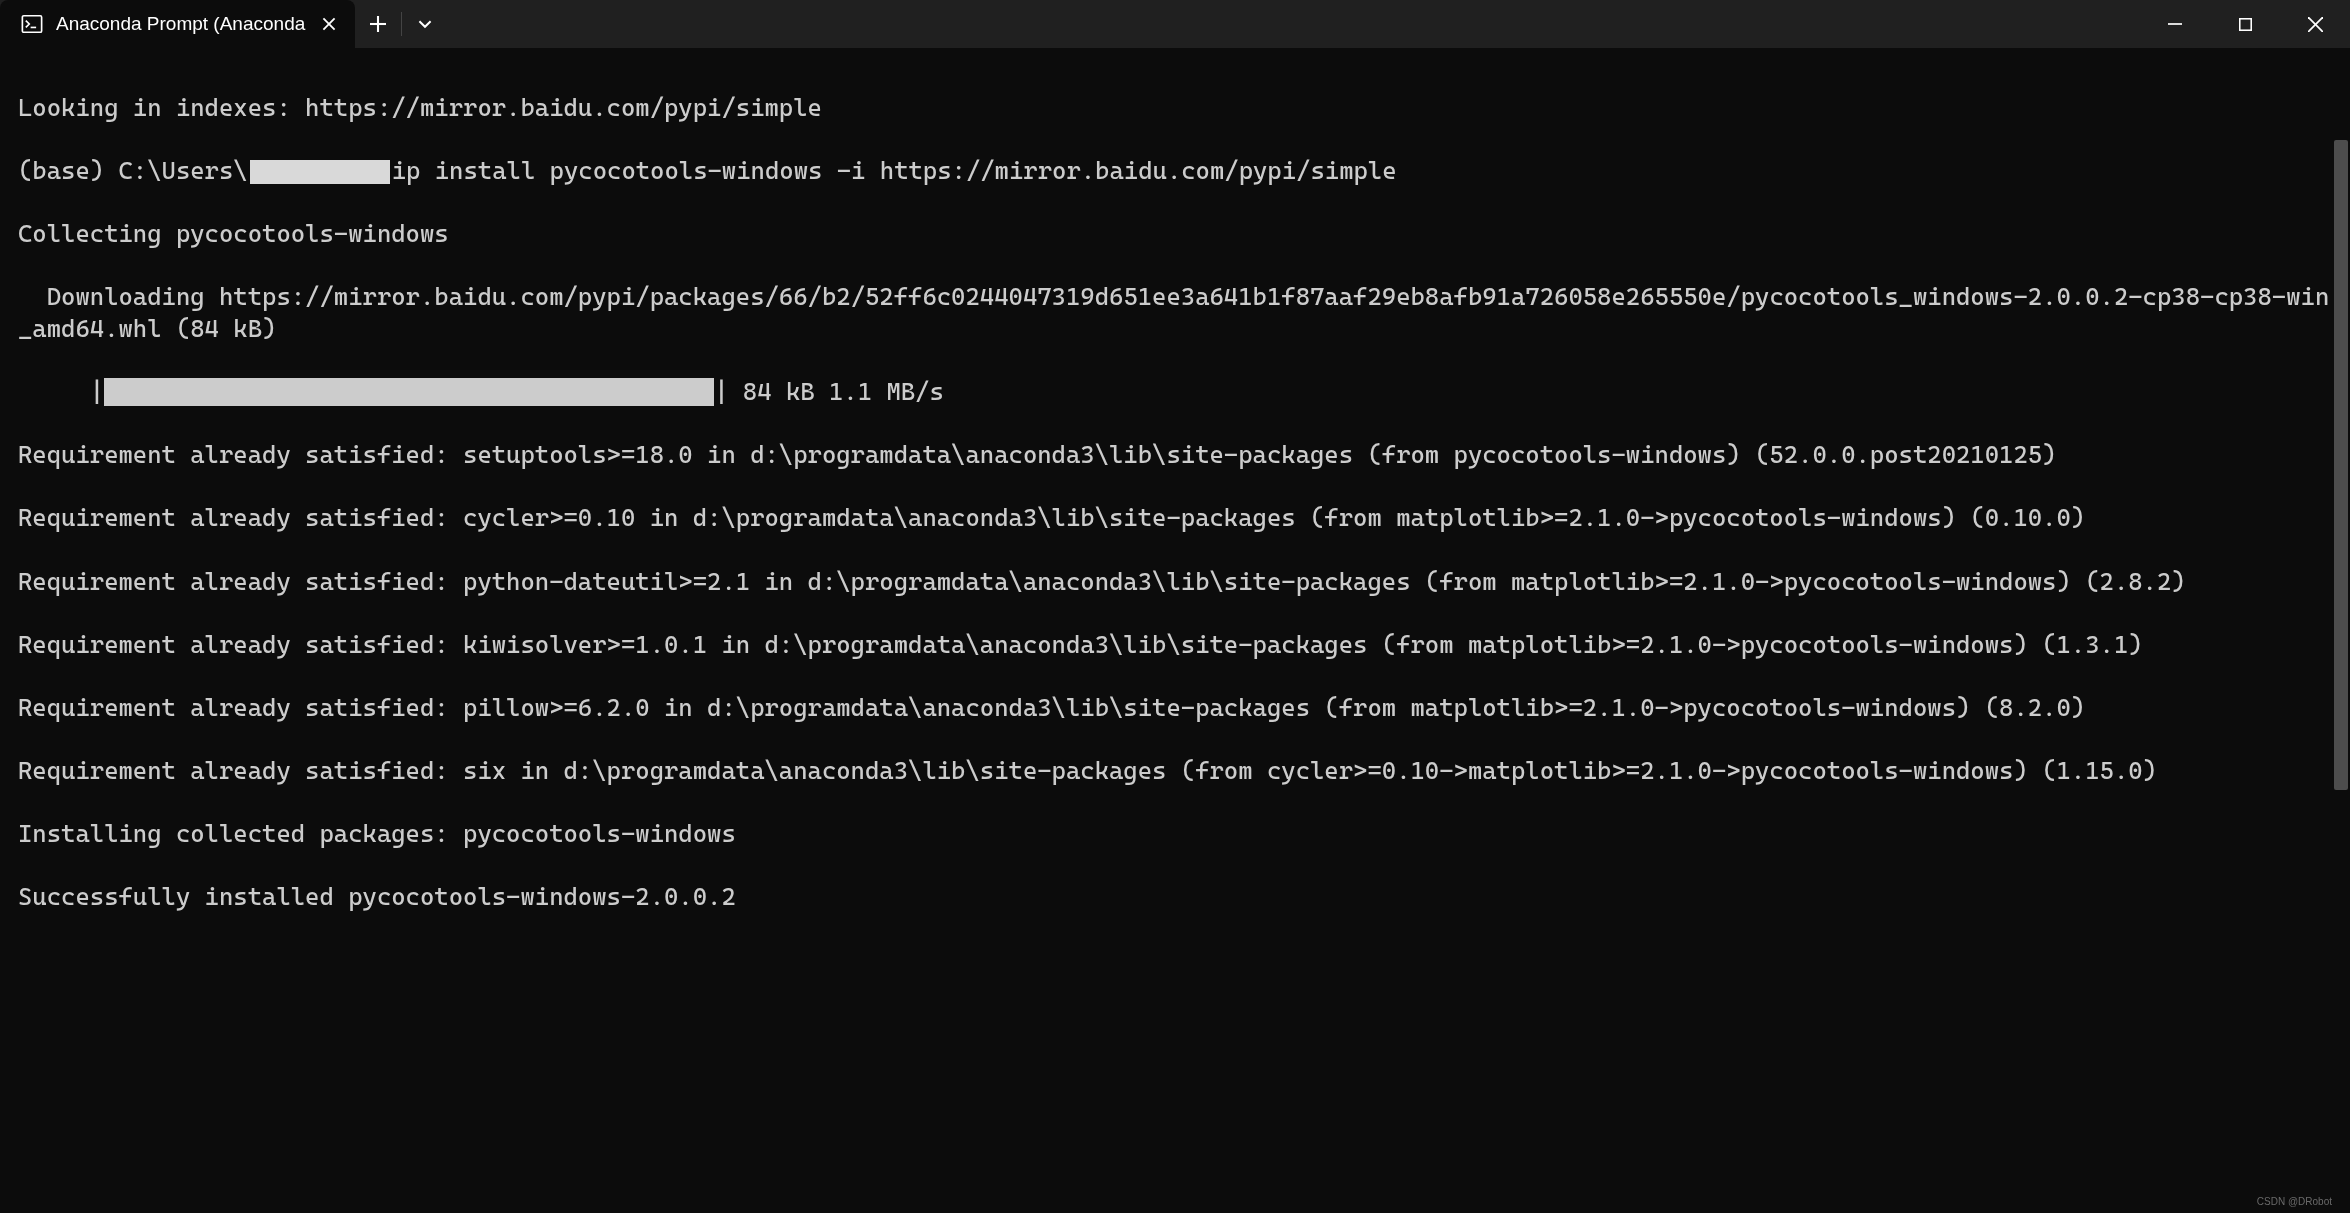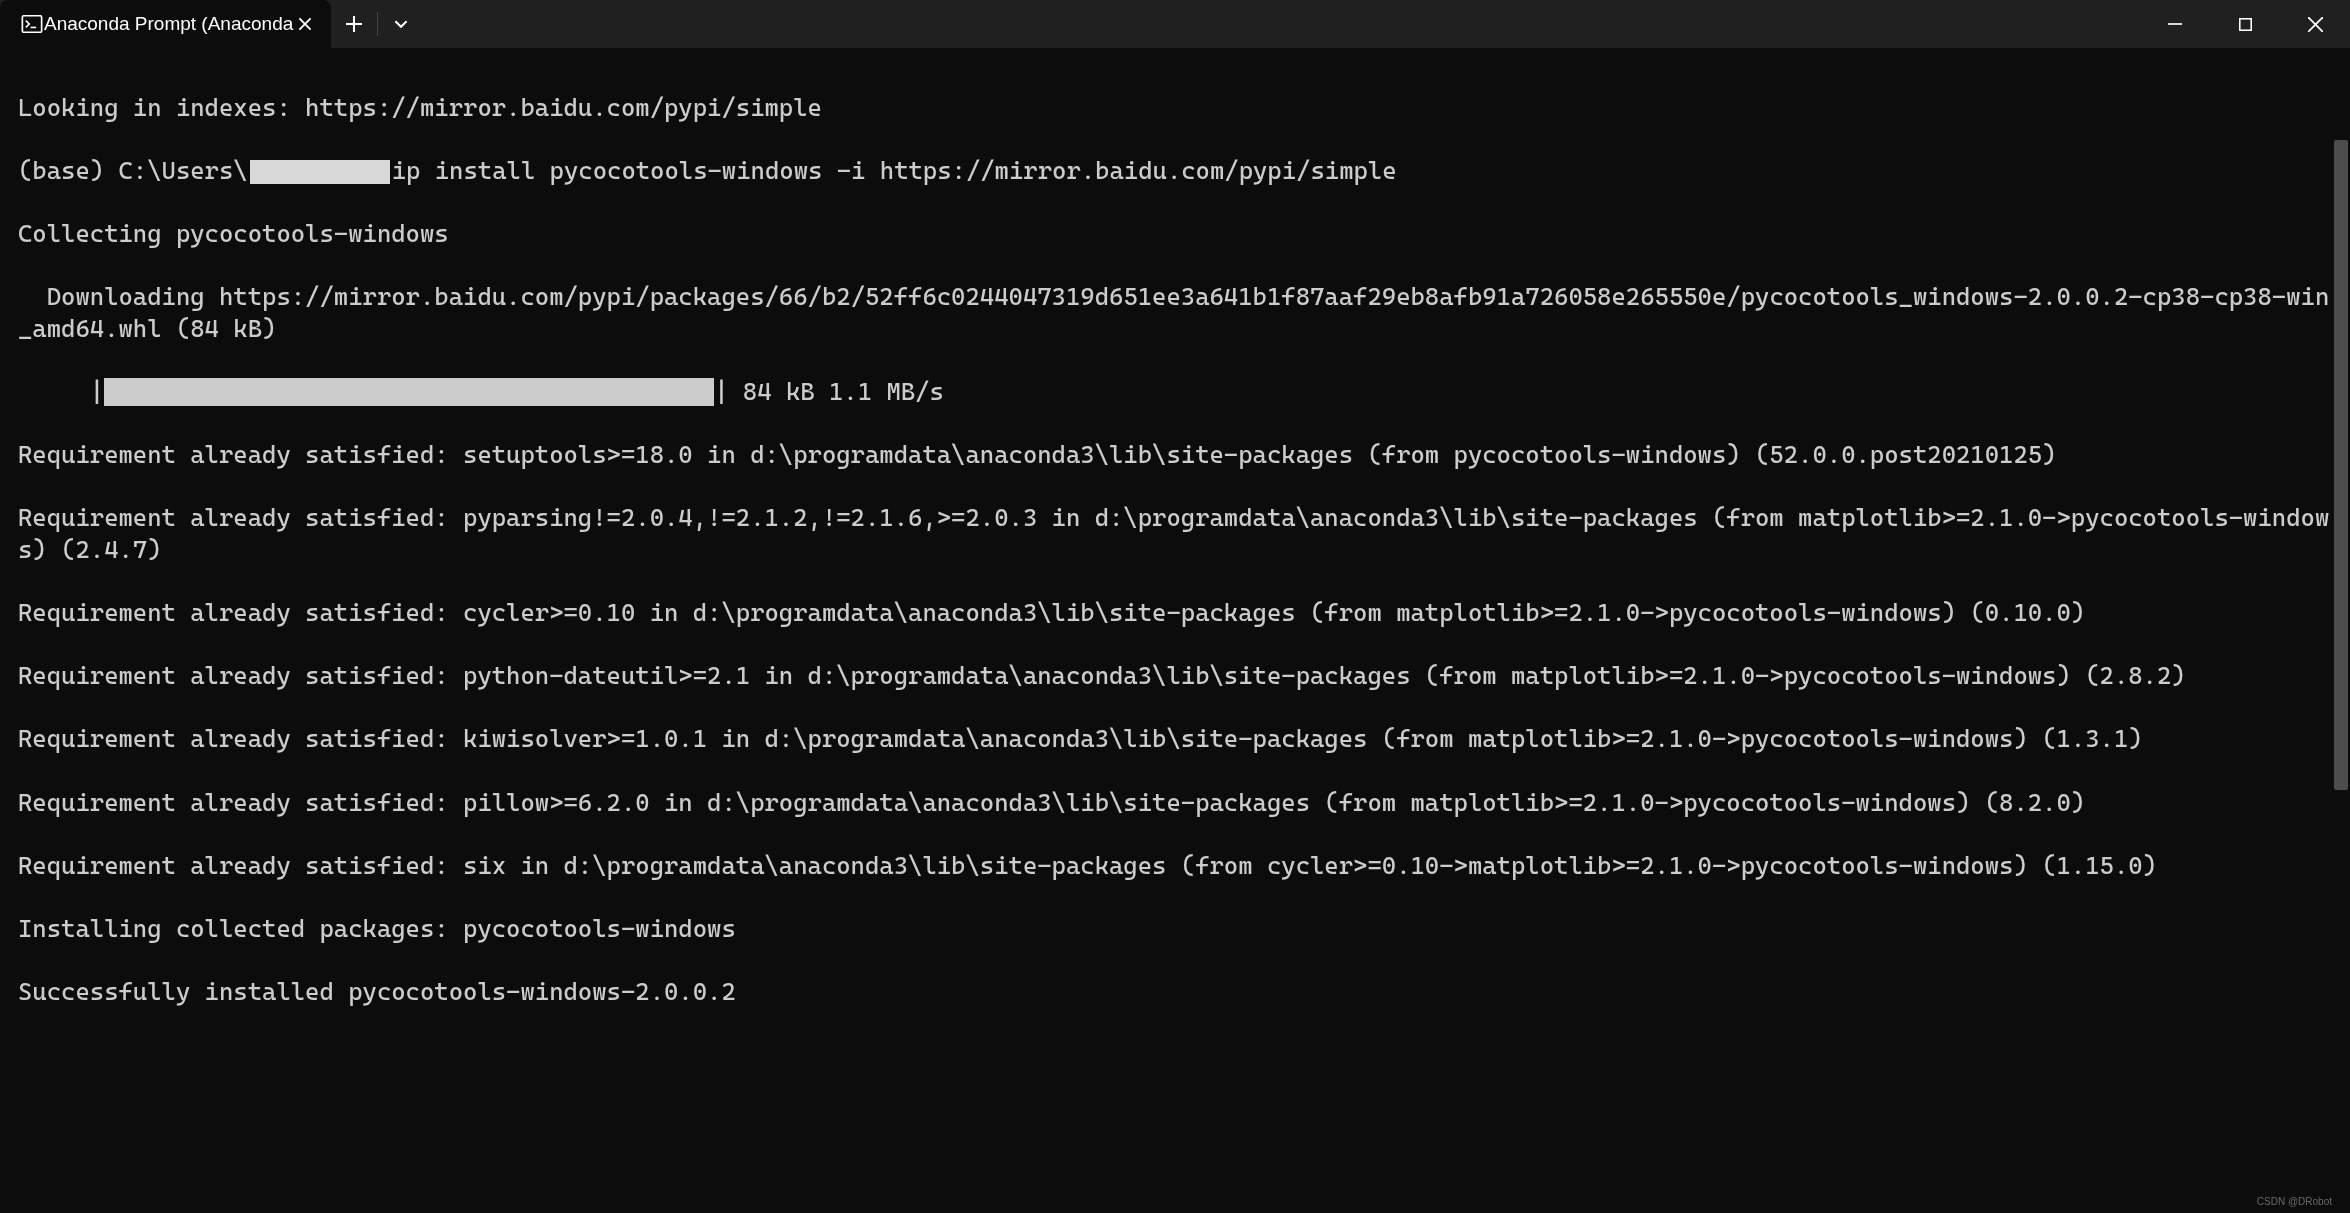--- a/index.html
+++ b/index.html
@@ -1,18 +1,18 @@
 <!DOCTYPE html>
 <html><head>
 <meta charset="utf-8">
 <style>
   html,body{margin:0;padding:0;width:2350px;height:1213px;background:#0c0c0c;overflow:hidden;font-family:Consolas,'Cascadia Mono',monospace}
   .window{width:2350px;height:1213px;background:#0c0c0c;display:flex;flex-direction:column}
   .titlebar{height:48px;background:#202020;display:flex;align-items:stretch;color:#fff;font-family:'Segoe UI',sans-serif}
-  .tab{background:#0c0c0c;display:flex;align-items:center;padding:0 14px 0 20px;border-top-right-radius:8px;border-top-left-radius:8px;gap:0;min-width:280px}
+  .tab{background:#0c0c0c;display:flex;align-items:center;padding:0 14px 0 20px;border-top-right-radius:8px;border-top-left-radius:8px;gap:12px;min-width:280px}
   .tab-icon{width:24px;height:24px;display:flex;align-items:center;justify-content:center}
   .tab-title{font-size:19px;color:#fff;flex:1}
   .tab-close{width:24px;height:24px;display:flex;align-items:center;justify-content:center;color:#fff;font-size:16px;border-radius:4px}
   .newtab,.dropdown{width:46px;display:flex;align-items:center;justify-content:center;color:#fff;font-size:20px}
   .divider{width:1px;background:#444;margin:12px 0}
   .winbtns{margin-left:auto;display:flex}
   .winbtn{width:70px;display:flex;align-items:center;justify-content:center;color:#fff}
   .terminal{flex:1;padding:12px 18px 4px 18px;color:#ccc;font-size:24.5px;line-height:1.29;white-space:pre-wrap;word-break:break-all;position:relative;overflow:hidden}
   .line{display:block}
   .progress-line{display:flex;align-items:center;white-space:pre}
@@ -74,21 +74,20 @@
     </div>
   </div>
 
   <div class="terminal">
 <span class="line">Looking in indexes: https://mirror.baidu.com/pypi/simple</span>
 <span class="line"><span>(base) C:\Users\</span><span class="redact"></span><span>ip install pycocotools-windows -i https://mirror.baidu.com/pypi/simple</span></span>
 <span class="line">Collecting pycocotools-windows</span>
 <span class="line">  Downloading https://mirror.baidu.com/pypi/packages/66/b2/52ff6c0244047319d651ee3a641b1f87aaf29eb8afb91a726058e265550e/pycocotools_windows-2.0.0.2-cp38-cp38-win_amd64.whl (84 kB)</span>
 <span class="progress-line"><span>     |</span><span class="bar"></span><span>| 84 kB 1.1 MB/s</span></span>
 <span class="line">Requirement already satisfied: setuptools&gt;=18.0 in d:\programdata\anaconda3\lib\site-packages (from pycocotools-windows) (52.0.0.post20210125)</span>
-<span class="line">Requirement already satisfied: pyparsing!=2.0.4,!=2.1.2,!=2.1.6,&gt;=2.0.3 in d:\programdata\anaconda3\lib\site-packages (from matplotlib&gt;=2.1.0-&gt;pycocotools-windows) (2.4.7)</span>
 <span class="line">Requirement already satisfied: cycler&gt;=0.10 in d:\programdata\anaconda3\lib\site-packages (from matplotlib&gt;=2.1.0-&gt;pycocotools-windows) (0.10.0)</span>
 <span class="line">Requirement already satisfied: python-dateutil&gt;=2.1 in d:\programdata\anaconda3\lib\site-packages (from matplotlib&gt;=2.1.0-&gt;pycocotools-windows) (2.8.2)</span>
 <span class="line">Requirement already satisfied: kiwisolver&gt;=1.0.1 in d:\programdata\anaconda3\lib\site-packages (from matplotlib&gt;=2.1.0-&gt;pycocotools-windows) (1.3.1)</span>
 <span class="line">Requirement already satisfied: pillow&gt;=6.2.0 in d:\programdata\anaconda3\lib\site-packages (from matplotlib&gt;=2.1.0-&gt;pycocotools-windows) (8.2.0)</span>
 <span class="line">Requirement already satisfied: six in d:\programdata\anaconda3\lib\site-packages (from cycler&gt;=0.10-&gt;matplotlib&gt;=2.1.0-&gt;pycocotools-windows) (1.15.0)</span>
 <span class="line">Installing collected packages: pycocotools-windows</span>
 <span class="line">Successfully installed pycocotools-windows-2.0.0.2</span>
     <div class="scrollbar"></div>
     <div class="watermark">CSDN @DRobot</div>
   </div>

